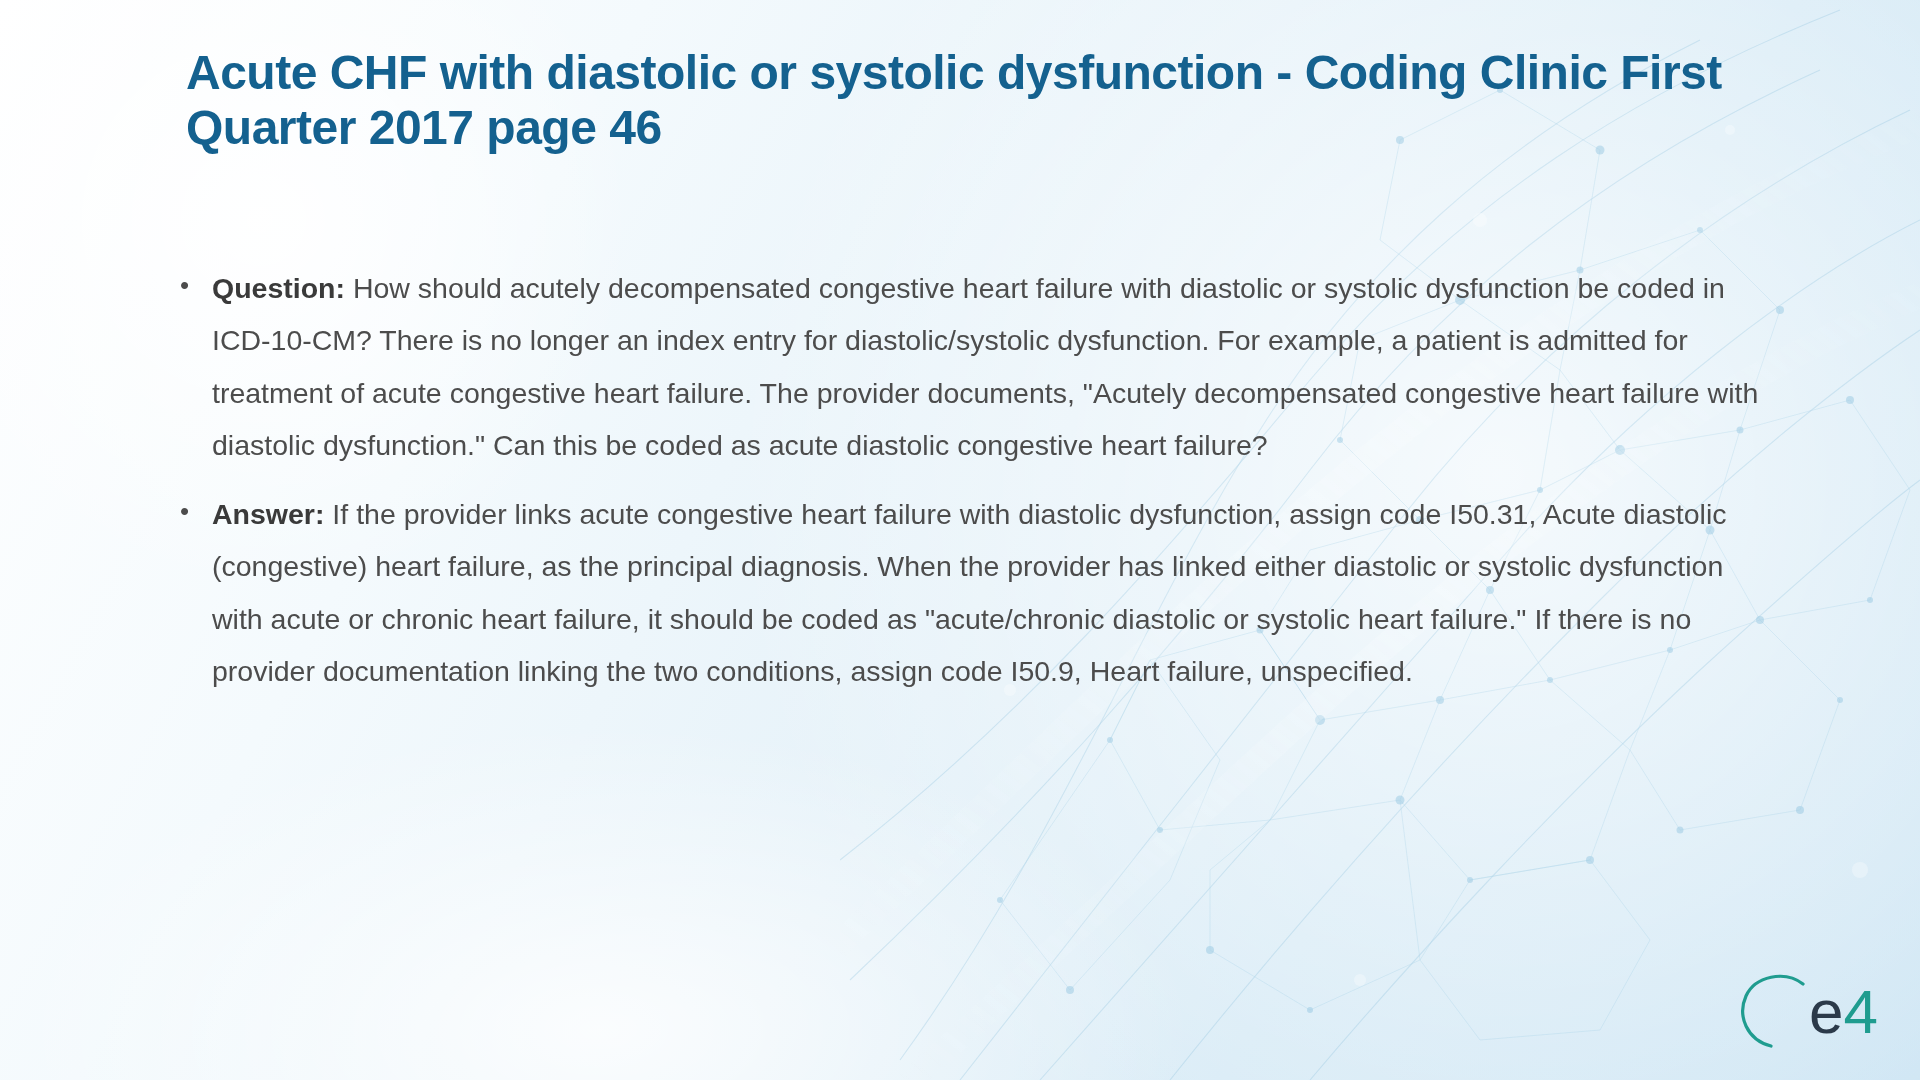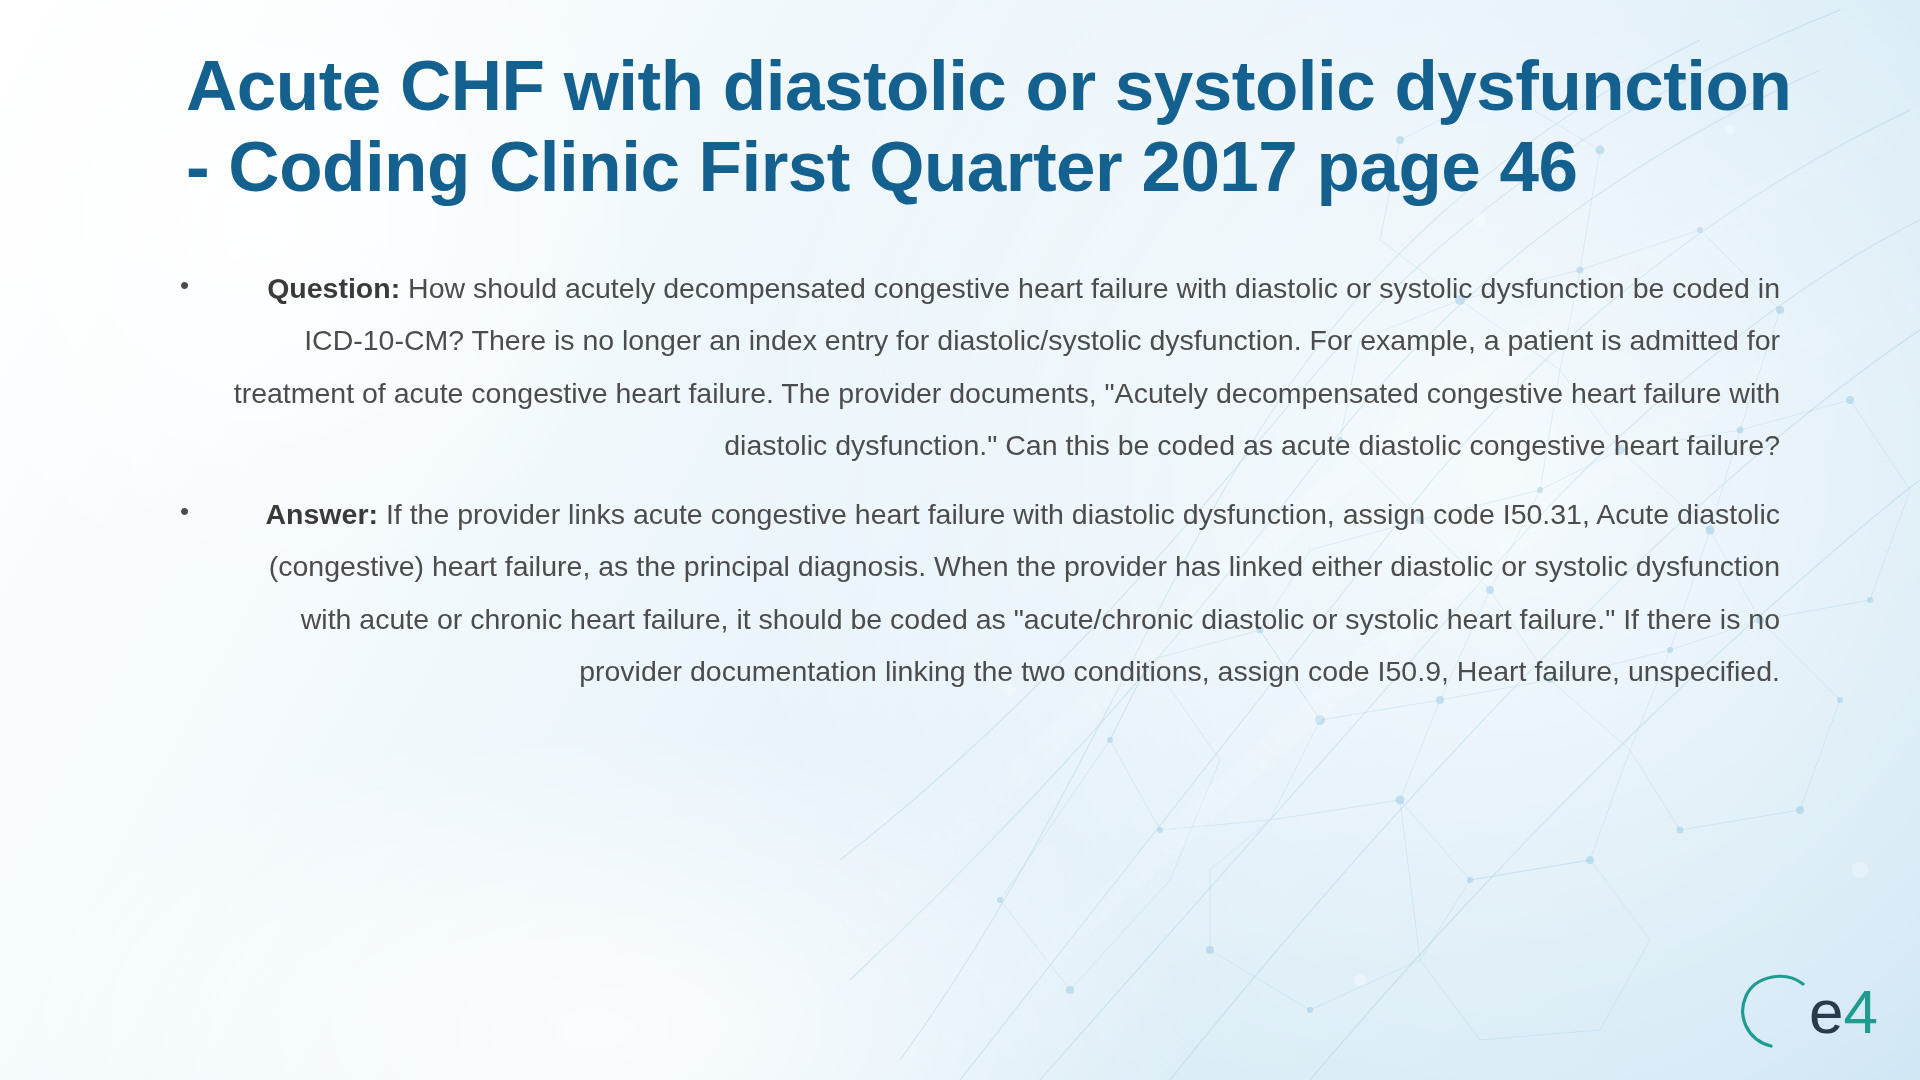--- a/index.html
+++ b/index.html
@@ -61,21 +61,21 @@
     width: 1920px;
     height: 1080px;
   }
 
   .title {
     position: absolute;
     left: 186px;
     top: 46px;
     width: 1610px;
     color: #14618f;
-    font-size: 71px;
+    font-size: 48px;
     font-weight: bold;
     line-height: 1.14;
     letter-spacing: -0.5px;
   }
 
   .body-list {
     position: absolute;
     left: 160px;
     top: 262px;
     width: 1620px;
@@ -83,21 +83,21 @@
     padding: 0;
     list-style: none;
   }
   .bullet-item {
     position: relative;
     padding-left: 52px;
     margin-bottom: 16px;
     color: #4c4c4c;
     font-size: 28.5px;
     line-height: 1.84;
-    text-align: right;
+    text-align: left;
   }
   .bullet-item::before {
     content: "\2022";
     position: absolute;
     left: 20px;
     top: 0;
     color: #4c4c4c;
     font-size: 26px;
     line-height: 1.84;
   }

